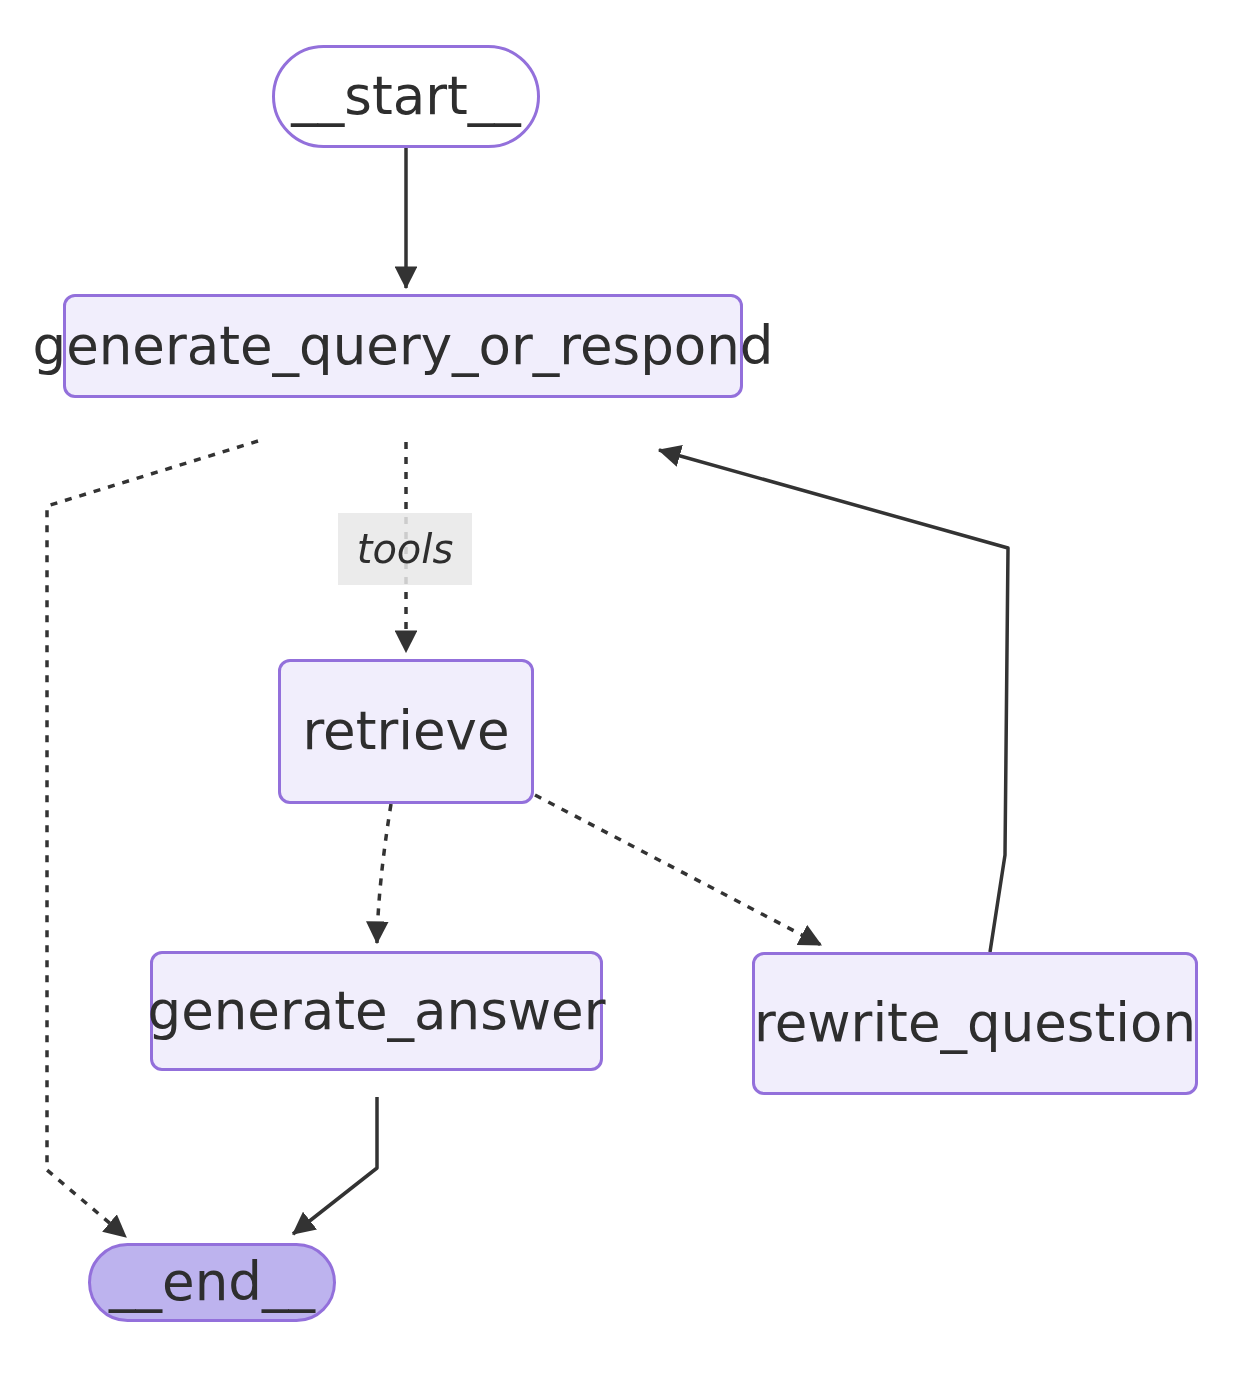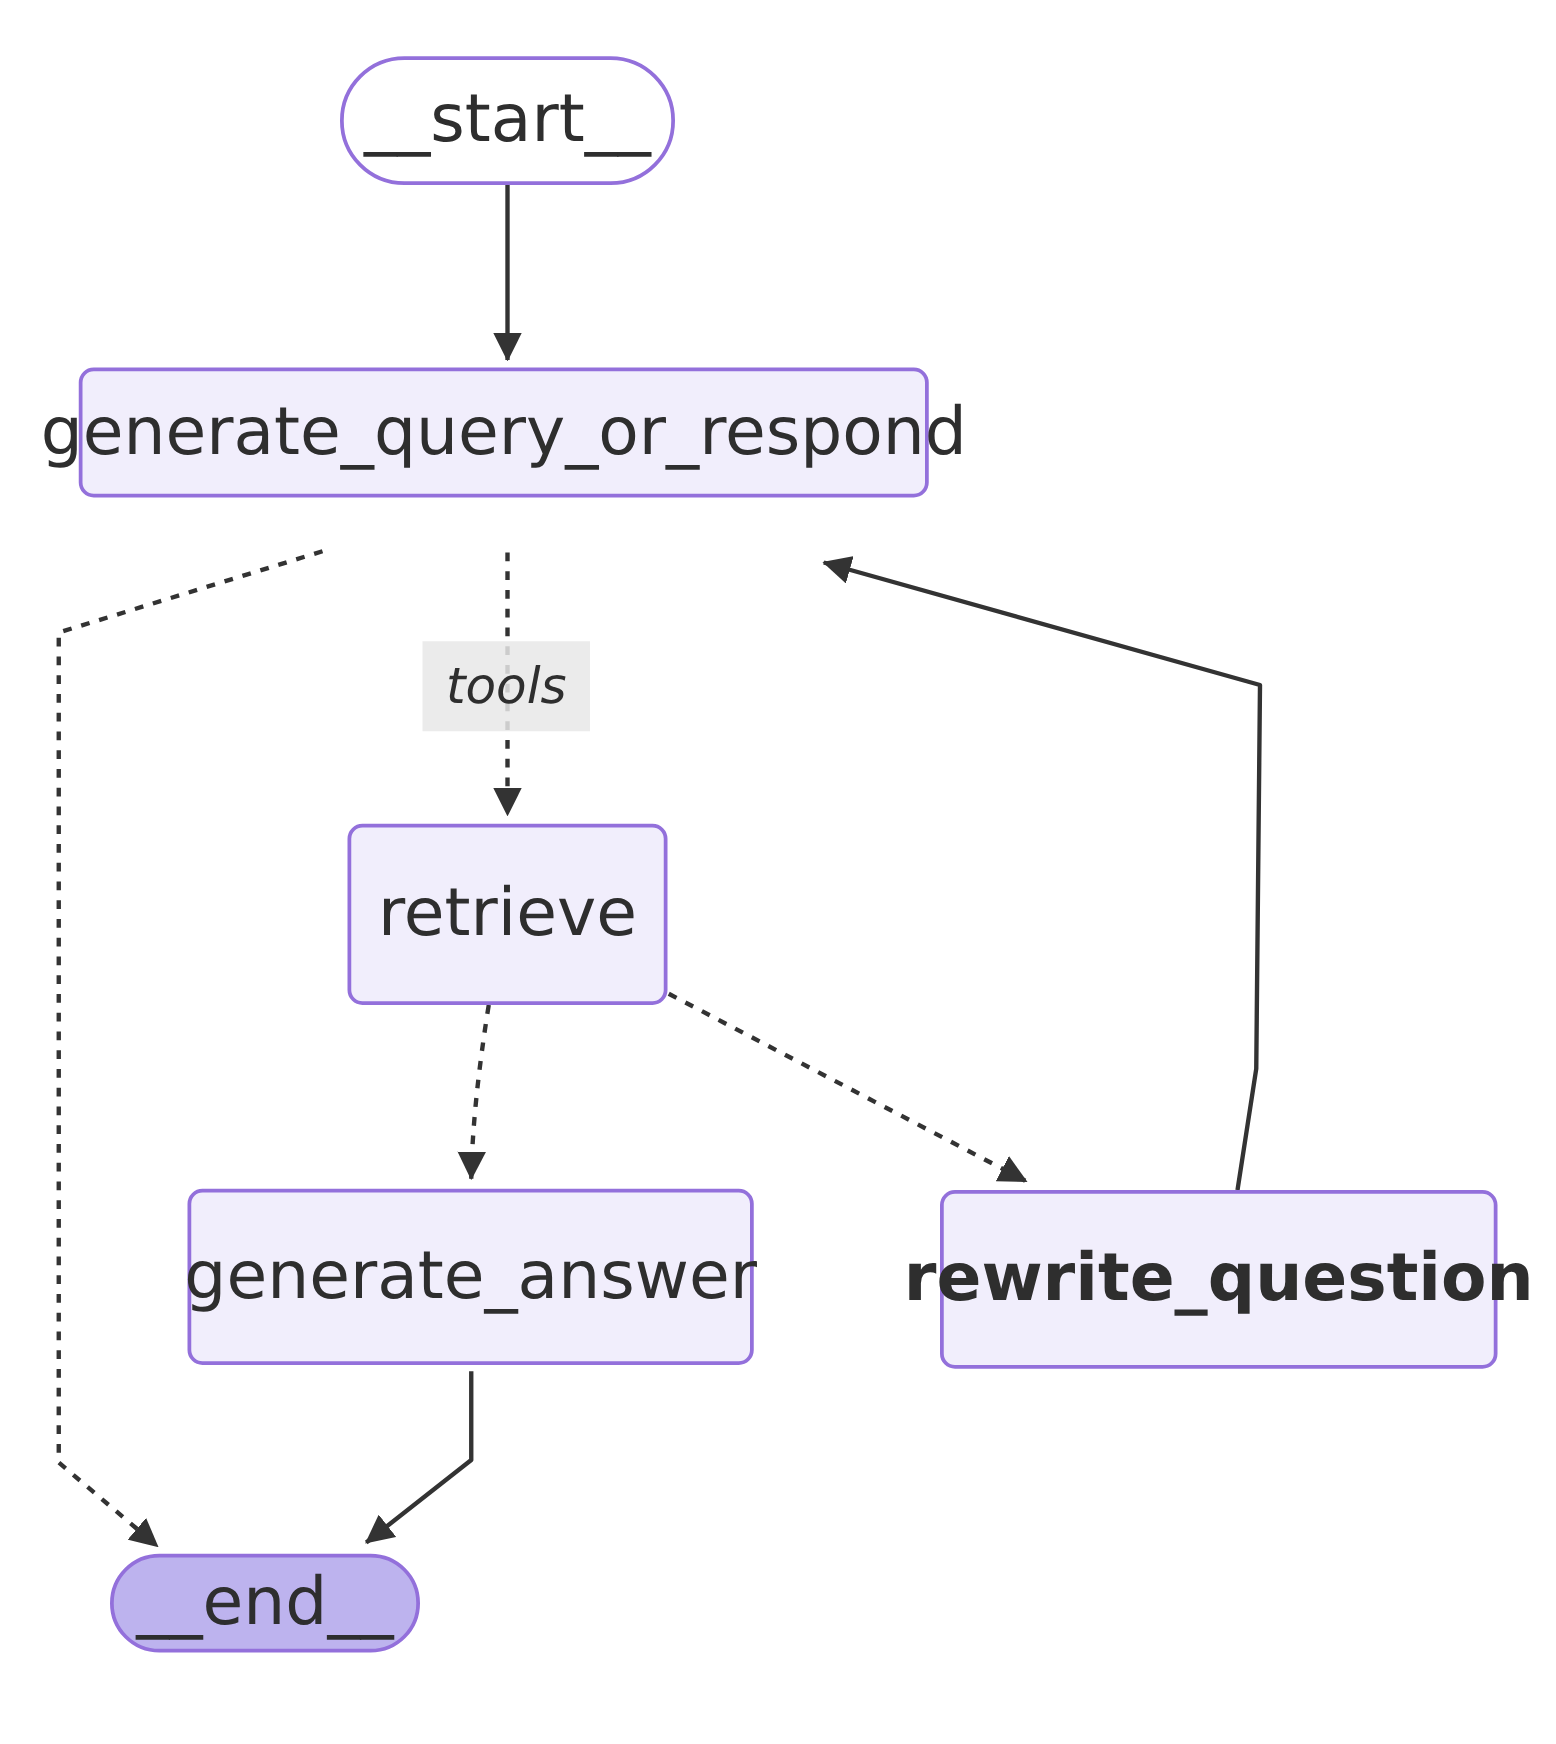--- a/index.html
+++ b/index.html
@@ -106,25 +106,25 @@
   </div>
 
   <div class="edge-label" style="left:338px; top:513px; width:134px; height:72px;">
     <span>tools</span>
   </div>
 
   <div class="node" style="left:278px; top:659px; width:256px; height:145px;">
     <span>retrieve</span>
   </div>
 
-  <div class="node" style="left:150px; top:951px; width:453px; height:141px;">
+  <div class="node" style="left:150px; top:951px; width:453px; height:120px;">
     <span>generate_answer</span>
   </div>
 
-  <div class="node" style="left:752px; top:952px; width:446px; height:143px;font-weight:bold;">
+  <div class="node" style="left:752px; top:952px; width:446px; height:143px;">
     <span>rewrite_question</span>
   </div>
 
   <div class="node stadium end-node" style="left:88px; top:1243px; width:248px; height:79px;">
     <span>__end__</span>
   </div>
 
 </div>
 
 </body></html>

